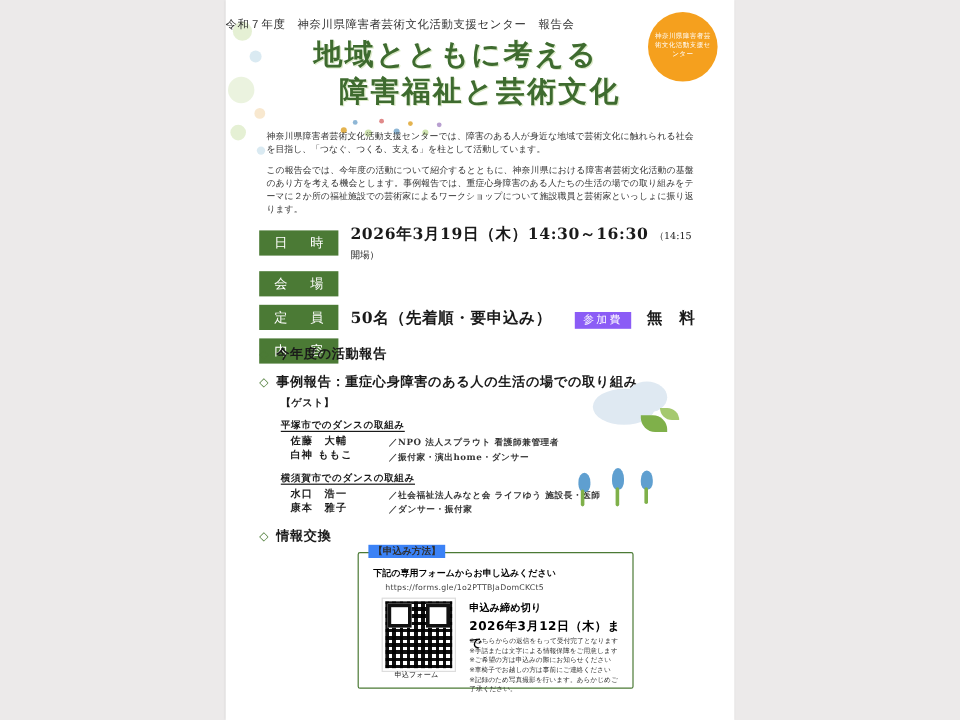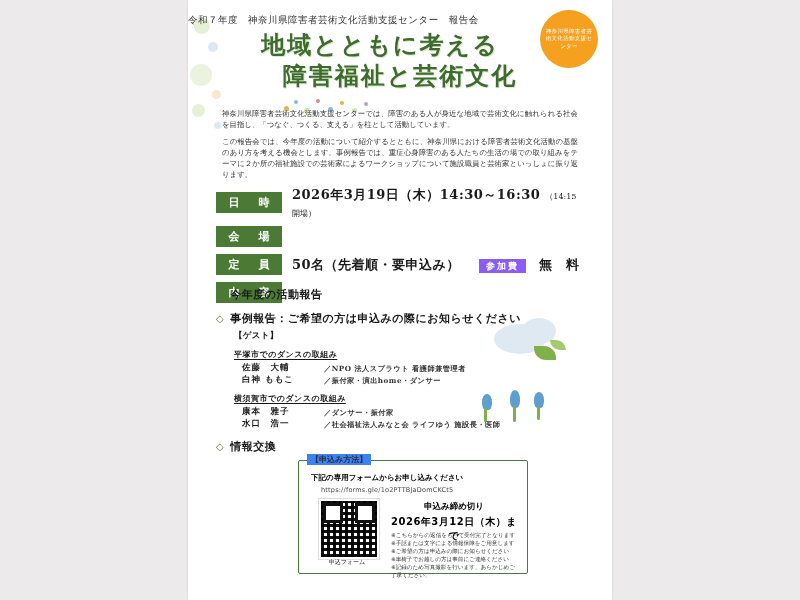--- a/index.html
+++ b/index.html
@@ -134,21 +134,21 @@
   }
   .row {
     display: flex;
     align-items: center;
     margin-bottom: 7px;
   }
   .tag {
     background: #4b7a35;
     color: #fff;
     font-size: 11px;
-    font-weight: bold;
+    font-weight: normal;
     letter-spacing: 4px;
     padding: 3px 8px 3px 12px;
     min-width: 46px;
     text-align: center;
     margin-right: 10px;
     font-family: "DejaVu Serif", "Liberation Serif", serif;
   }
   .tag.sm {
     background: #8b5cf6;
     font-size: 9px;
@@ -281,21 +281,20 @@
     width: 64px;
     text-align: center;
     font-size: 6px;
     color: #222;
   }
   .deadline {
     position: absolute;
     left: 92px;
     top: 40px;
     width: 126px;
-    text-align: center;
   }
   .deadline .d1 { font-size: 8.5px; font-weight: bold; }
   .deadline .d2 { font-size: 10px; font-weight: bold; margin-top: 2px; letter-spacing: 0.5px; }
   .notes {
     position: absolute;
     left: 92px;
     top: 70px;
     width: 128px;
     font-size: 5.6px;
     line-height: 8px;
@@ -404,41 +403,41 @@
       </div>
     </div>
 
     <div class="program">
 
       <div class="pitem">
         <span class="dia">◇</span><span>今年度の活動報告</span>
       </div>
 
       <div class="pitem">
-        <span class="dia">◇</span><span>事例報告：ご希望の方は申込みの際にお知らせください</span>
+        <span class="dia">◇</span><span>事例報告：重症心身障害のある人の生活の場での取り組み</span>
         <div class="sub">【ゲスト】</div>
 
         <div class="group-title">平塚市でのダンスの取組み</div>
         <div class="person">
           <span class="nm">佐藤　大輔</span>
           <span class="role">／NPO 法人スプラウト 看護師兼管理者</span>
         </div>
         <div class="person">
           <span class="nm">白神 ももこ</span>
           <span class="role">／振付家・演出home・ダンサー</span>
         </div>
 
         <div class="group-title">横須賀市でのダンスの取組み</div>
         <div class="person">
+          <span class="nm">水口　浩一</span>
+          <span class="role">／社会福祉法人みなと会 ライフゆう 施設長・医師</span>
+        </div>
+        <div class="person">
           <span class="nm">康本　雅子</span>
           <span class="role">／ダンサー・振付家</span>
-        </div>
-        <div class="person">
-          <span class="nm">水口　浩一</span>
-          <span class="role">／社会福祉法人みなと会 ライフゆう 施設長・医師</span>
         </div>
       </div>
 
       <div class="pitem">
         <span class="dia">◇</span><span>情報交換</span>
       </div>
     </div>
 
     <div class="illus">
       <div class="cloud" style="left:18px;top:6px;width:52px;height:30px;"></div>

